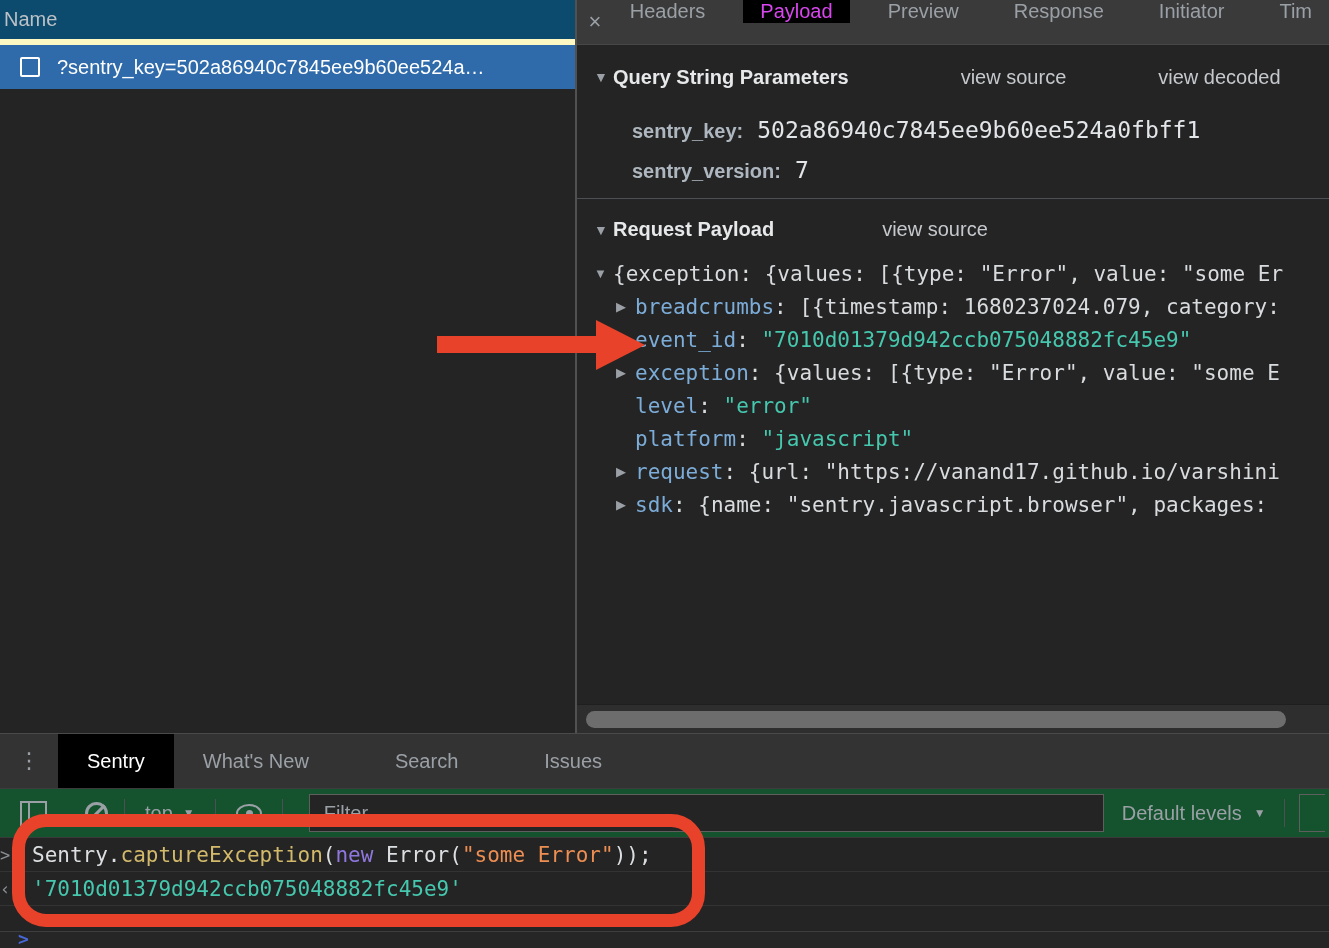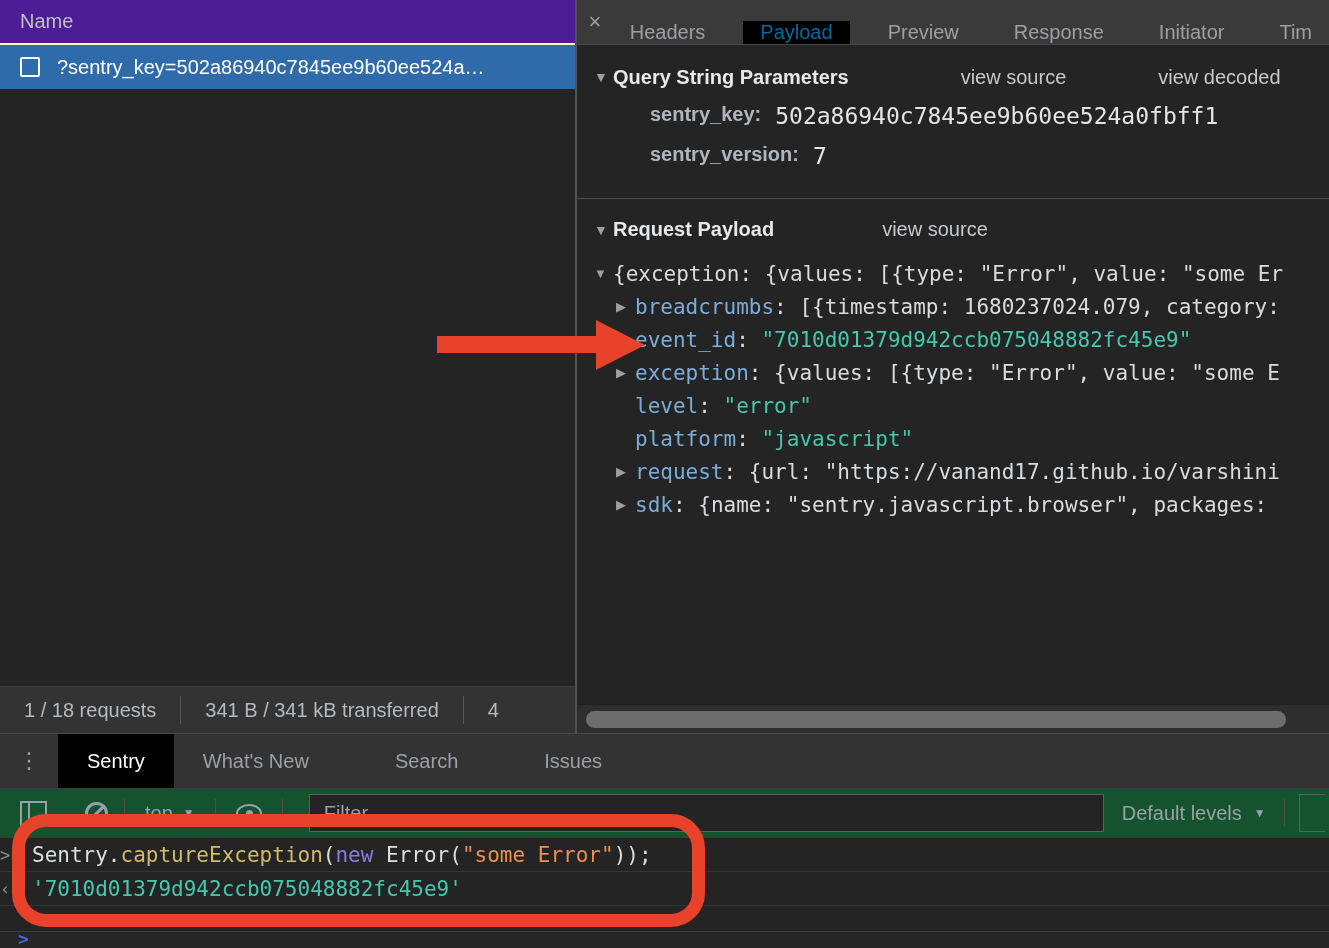--- a/index.html
+++ b/index.html
@@ -6,22 +6,22 @@
   html,body { margin:0; padding:0; background:#161616; }
   .app {
     position:relative; width:1329px; height:948px; overflow:hidden;
     background:#242424; font-family:"Liberation Sans",sans-serif;
     color:#dfe1e4; -webkit-font-smoothing:antialiased;
   }
 
   
   .network { position:absolute; left:0; top:0; width:575px; height:733px; background:#242424; }
   .net-header {
-    height:45px; background:#4c1d95; border-bottom:2px solid #fef9c3;
-    display:flex; align-items:center; padding-left:20px;
+    height:45px; background:#0c4a6e; border-bottom:6px solid #fef9c3;
+    display:flex; align-items:center; padding-left:4px;
     color:#bcc1c6; font-size:20px;
   }
   .net-row {
     height:44px; background:#2f6aaa; display:flex; align-items:center;
     padding-left:20px; color:#ffffff; font-size:20px;
   }
   .checkbox { width:20px; height:20px; border:2px solid #ffffff; border-radius:2px; flex:none; margin-right:17px; background:transparent; }
   .net-row-label { white-space:nowrap; overflow:hidden; }
   .net-summary {
     position:absolute; left:0; bottom:0; width:100%; height:47px;
@@ -36,33 +36,33 @@
   .details {
     position:absolute; left:575px; top:0; width:754px; height:733px;
     border-left:2px solid #515151; background:#242424; overflow:hidden;
   }
   .tabbar {
     height:45px; background:#3a3a3a; border-bottom:1px solid #474747;
     display:flex; align-items:stretch; color:#9aa0a6; font-size:20px;
   }
   .close-btn { width:46px; display:flex; align-items:center; justify-content:center; font-size:22px; color:#9aa0a6; cursor:pointer; }
   .tab { display:flex; align-items:center; padding:0 17px; white-space:nowrap; cursor:pointer; }
-  .tab.active { background:#000000; color:#0369a1; }
+  .tab.active { background:#000000; color:#d946ef; }
 
   .details-content { white-space:nowrap; }
   .sec-header { display:flex; align-items:center; padding:17px 0 0 17px; height:47px; font-size:20px; }
   .disc-tri { color:#9aa0a6; font-size:14px; width:19px; flex:none; cursor:pointer; }
   .sec-title { font-weight:bold; color:#e6e8ea; }
   .sec-link { color:#c5c9cd; cursor:pointer; }
   .link-a { margin-left:112px; }
   .link-b { margin-left:92px; }
   .link-c { margin-left:108px; }
 
   .params { margin-top:11px; }
-  .param-row { height:40px; display:flex; align-items:flex-start; padding-left:73px; }
+  .param-row { height:40px; display:flex; align-items:flex-end; padding-left:55px; }
   .param-name { font-weight:bold; color:#aeb7c0; margin-right:14px; font-size:20px; }
   .param-value { font-family:"DejaVu Sans Mono",monospace; color:#e3e6e9; font-size:23px; }
   .sec-divider { height:1px; background:#4c5055; margin-top:15px; }
 
   .tree { margin-top:11px; font-family:"DejaVu Sans Mono",monospace; font-size:21px; }
   .tree-row { height:33px; display:flex; align-items:center; white-space:pre; }
   .tree-row .disc { width:19px; color:#9aa0a6; font-size:13px; flex:none; font-family:"Liberation Sans",sans-serif; cursor:pointer; }
   .tree-row.indent0 { padding-left:17px; }
   .tree-row.indent1 { padding-left:39px; }
   .seg-key { color:#7cacd8; }
@@ -133,33 +133,26 @@
 <div class="app">
 
   <div class="network">
     <div class="net-header">
       <span>Name</span>
     </div>
     <div class="net-row">
       <span class="checkbox"></span>
       <span class="net-row-label">?sentry_key=502a86940c7845ee9b60ee524a…</span>
     </div>
-    <div class="net-summary">
-      <span class="seg first">1 / 18 requests</span>
-      <span class="sum-sep"></span>
-      <span class="seg">341 B / 341 kB transferred</span>
-      <span class="sum-sep"></span>
-      <span class="seg">4</span>
-    </div>
   </div>
 
   <div class="details">
     <div class="tabbar">
       <span class="close-btn">×</span>
-      <span id="detail-tabs" style="display:flex;align-items:flex-end;gap:21px;">
+      <span id="detail-tabs" style="display:flex;align-items:flex-start;gap:21px;">
           <span class="tab">Headers</span>
           <span class="tab active">Payload</span>
           <span class="tab">Preview</span>
           <span class="tab">Response</span>
           <span class="tab">Initiator</span>
           <span class="tab">Tim</span>
         </span>
     </div>
 
     <div class="details-content">

